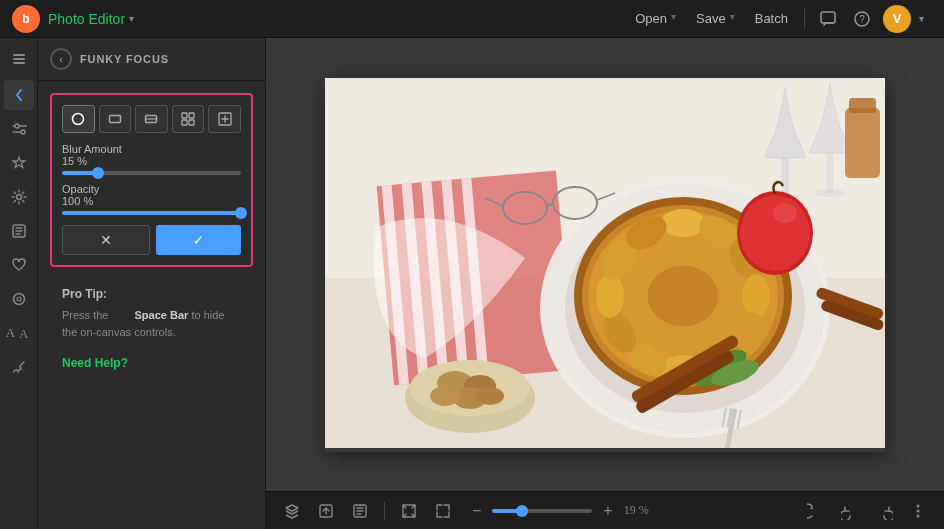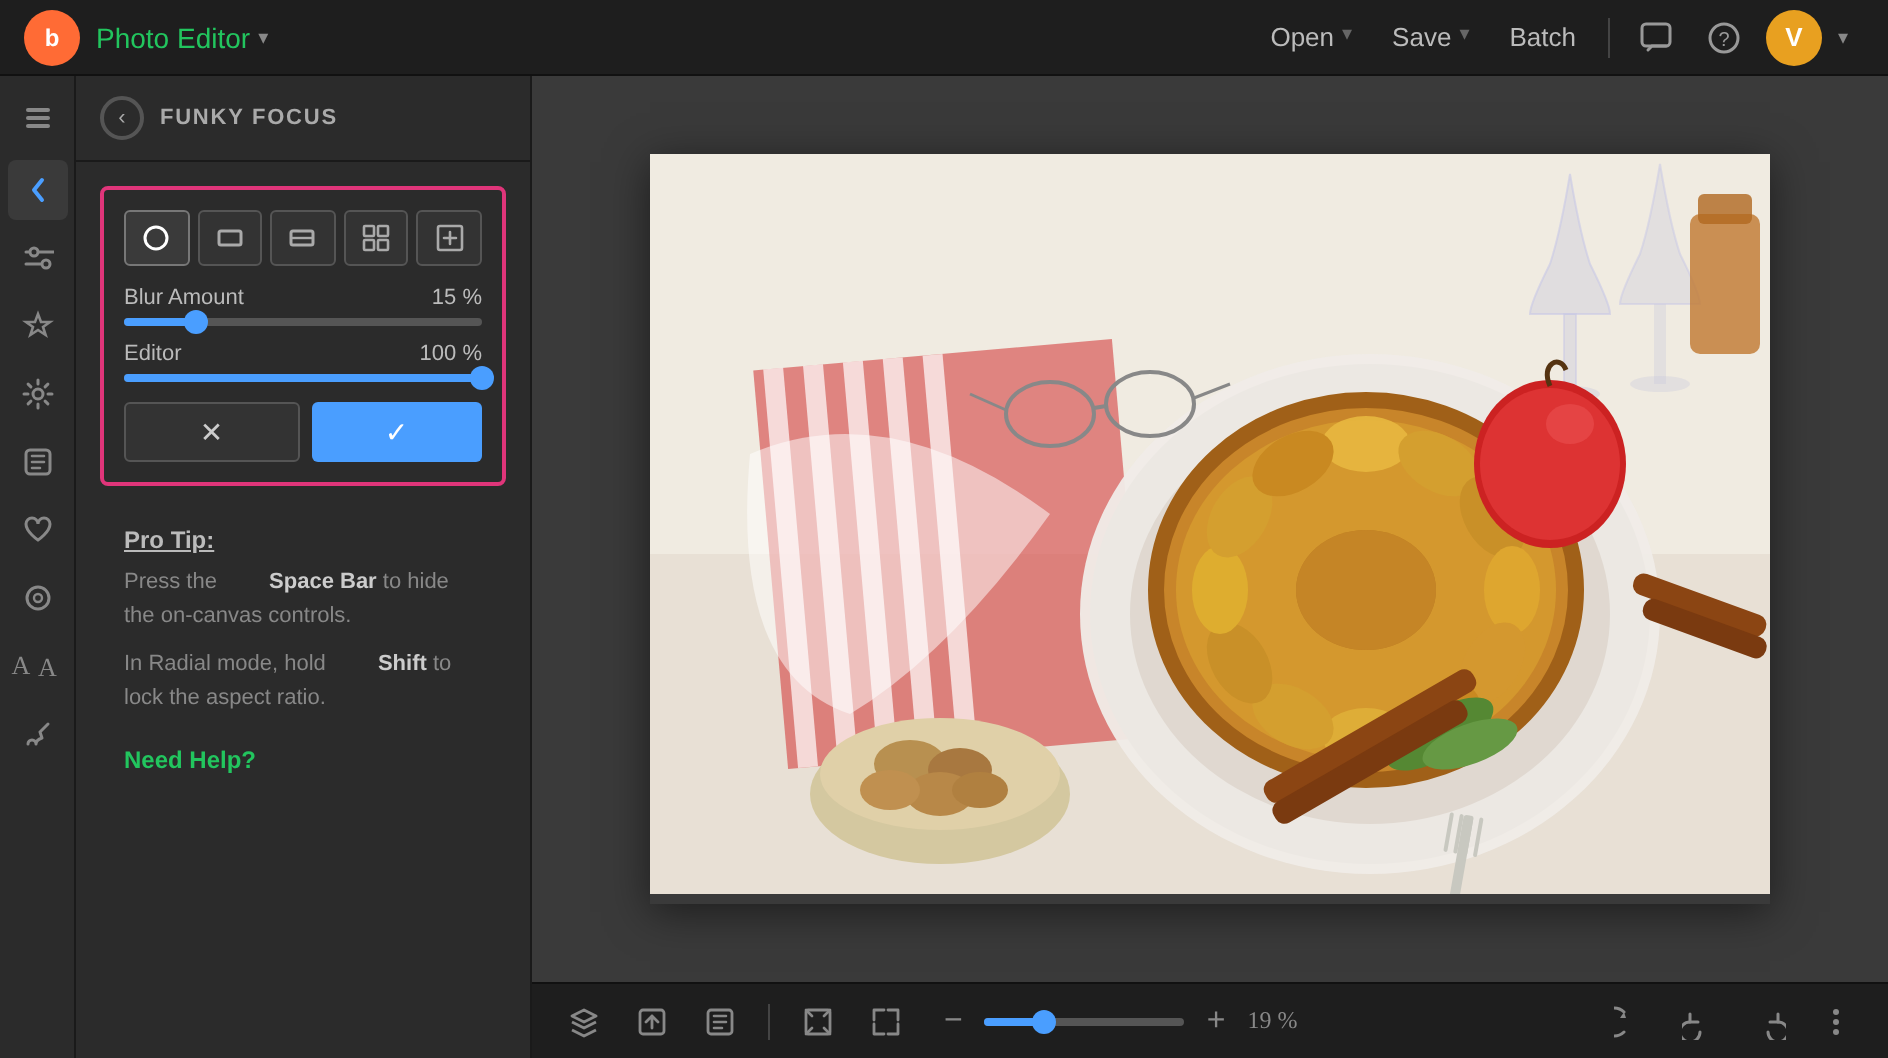--- a/index.html
+++ b/index.html
@@ -124,21 +124,21 @@
       background: #333;
     }
     .focus-mode-btn.active {
       background: #3a3a3a; border-color: #777; color: #fff;
     }
 
     .slider-row {
       margin-bottom: 8px;
     }
     .slider-label-row {
-      display: flex; justify-content: space-between; margin-bottom: 4px;
+      display: flex; justify-content: space-between; margin-bottom: 4px; flex-direction: column;
     }
     .slider-label { font-size: 11px; color: #bbb; }
     .slider-value { font-size: 11px; color: #bbb; }
     .slider-track {
       width: 100%; height: 4px; background: #555; border-radius: 2px;
       position: relative; margin-bottom: 2px;
     }
     .slider-fill {
       height: 100%; border-radius: 2px; background: #4a9eff;
     }
@@ -162,21 +162,21 @@
       border: none; background: #4a9eff;
       color: white; font-size: 14px; cursor: pointer;
       display: flex; align-items: center; justify-content: center;
     }
 
     
     .pro-tip {
       padding: 8px 12px;
     }
     .pro-tip-title {
-      font-size: 12px; font-weight: 700; color: #bbb; margin-bottom: 6px; text-decoration: underline;
+      font-size: 12px; font-weight: 700; color: #bbb; margin-bottom: 6px;
     }
     .pro-tip-text {
       font-size: 11px; color: #888; line-height: 1.5; margin-bottom: 8px;
     }
     .pro-tip-text strong { color: #ccc; margin-left: 23px; }
     .pro-tip-link {
       font-size: 12px; color: #4a9eff; text-decoration: underline; cursor: pointer;
     }
     .need-help {
       font-size: 12px; font-weight: 700; color: #22c55e; margin-bottom: 4px;
@@ -389,21 +389,21 @@
             <span class="slider-value">15 %</span>
           </div>
           <div class="slider-track">
             <div class="slider-fill" style="width: 20%;"></div>
             <div class="slider-thumb" style="left: calc(20% - 6px);"></div>
           </div>
         </div>
 
         <div class="slider-row">
           <div class="slider-label-row">
-            <span class="slider-label">Editor</span>
+            <span class="slider-label">Opacity</span>
             <span class="slider-value">100 %</span>
           </div>
           <div class="slider-track">
             <div class="slider-fill" style="width: 100%;"></div>
             <div class="slider-thumb" style="left: calc(100% - 6px);"></div>
           </div>
         </div>
 
         <div class="focus-actions">
           <button class="btn-cancel">
@@ -412,23 +412,20 @@
           <button class="btn-apply">
             <span>✓</span>
           </button>
         </div>
       </div>
 
       <div class="pro-tip">
         <div class="pro-tip-title">Pro Tip:</div>
         <div class="pro-tip-text">
           Press the <strong>Space Bar</strong> to hide the on-canvas controls.
-        </div>
-        <div class="pro-tip-text">
-          In Radial mode, hold <strong>Shift</strong> to lock the aspect ratio.
         </div>
       </div>
       <div class="need-help">Need Help?</div>
     </div>
   </div>
 
   <div class="canvas-area">
     <div class="canvas-main">
       <div class="photo-container">
         

